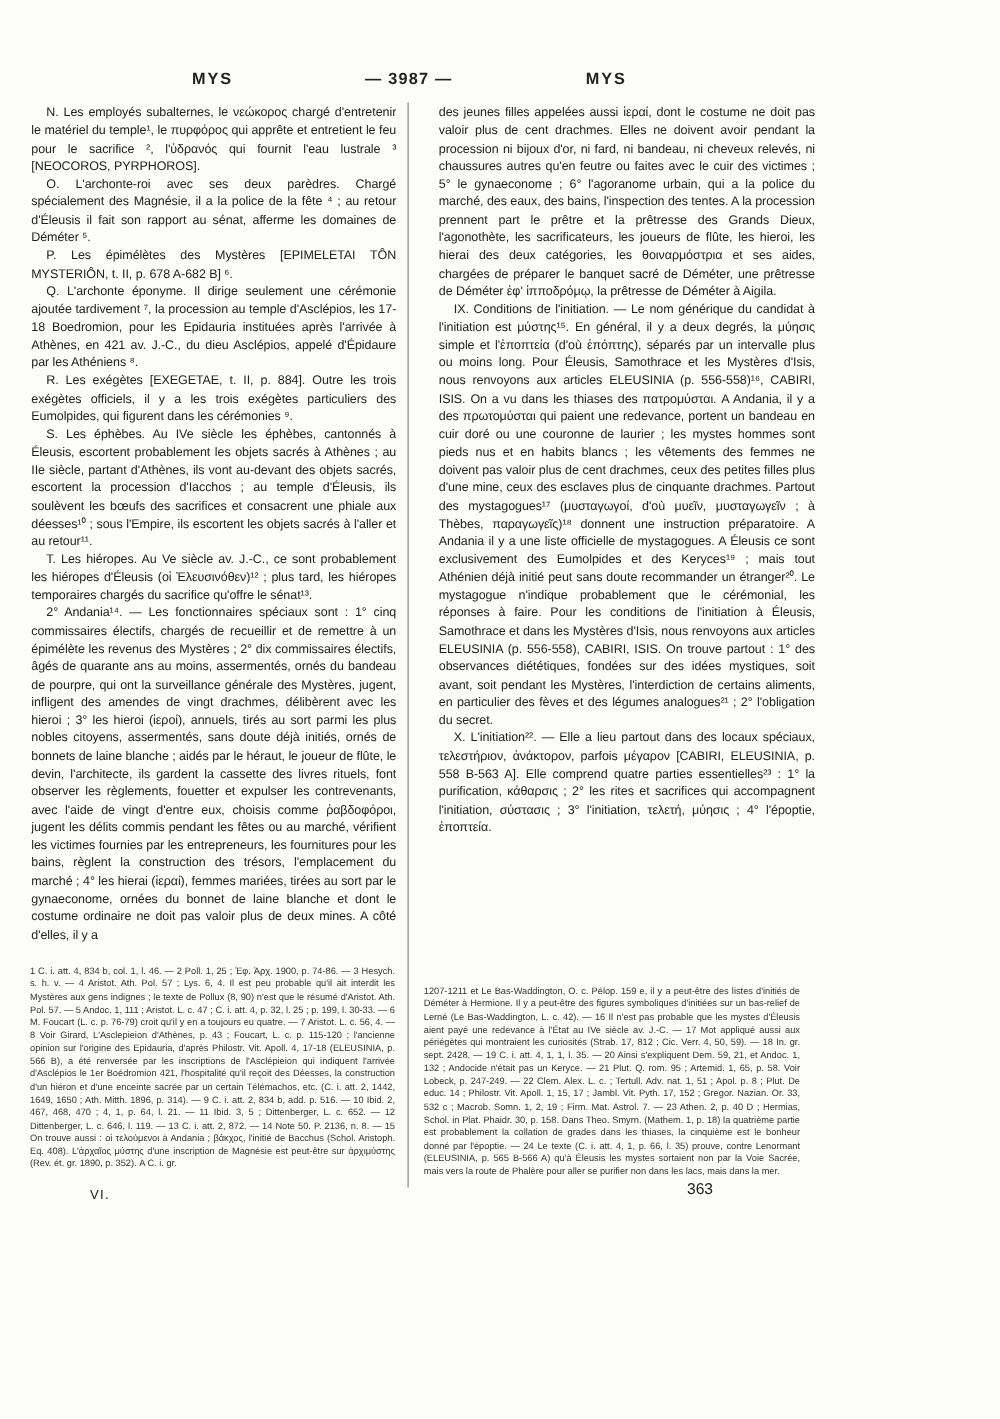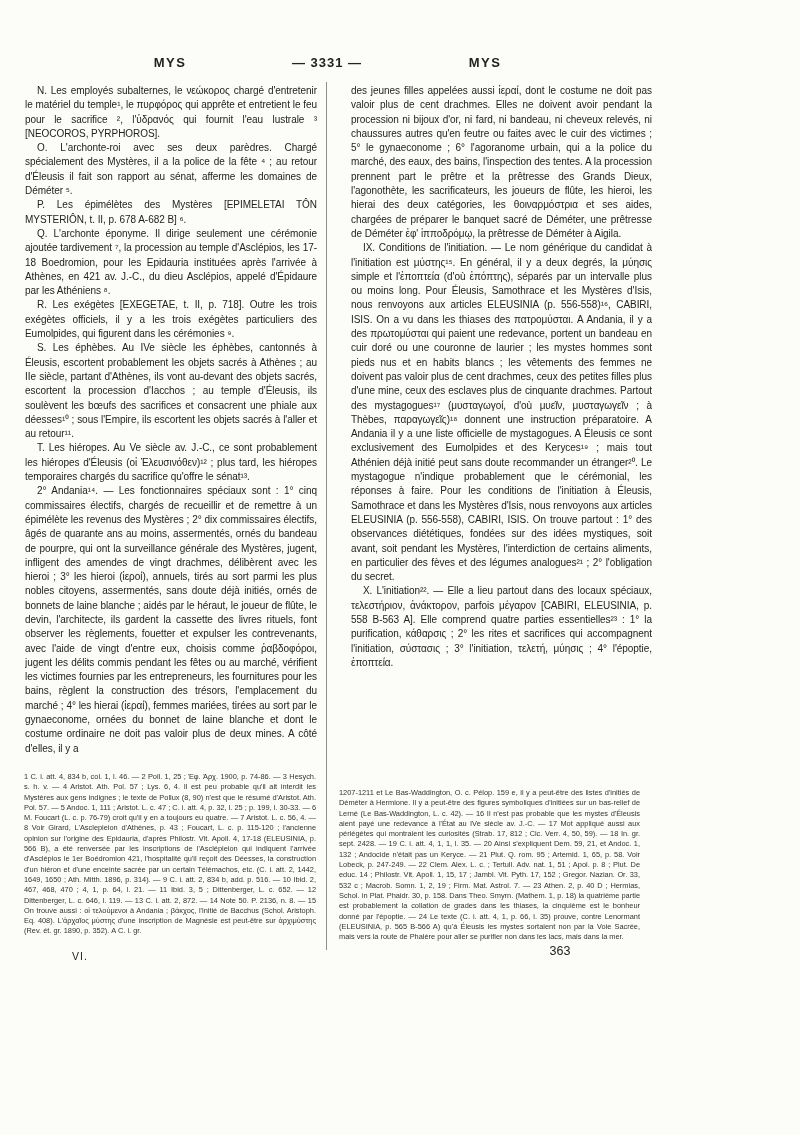--- a/index.html
+++ b/index.html
@@ -55,31 +55,31 @@
     position:absolute;left:525px;top:944px;width:70px;
     font-size:12.5px;text-align:center;
   }
 </style>
 </head>
 <body>
 
 <div class="page">
 
   <div class="runhead left">MYS</div>
-  <div class="folio">— 3331 —</div>
+  <div class="folio">— 3987 —</div>
   <div class="runhead right">MYS</div>
 
   <div class="divider"></div>
 
   <div class="col left">
       <p>N. Les employés subalternes, le νεώκορος chargé d'entretenir le matériel du temple¹, le πυρφόρος qui apprête et entretient le feu pour le sacrifice ², l'ὑδρανός qui fournit l'eau lustrale ³ [NEOCOROS, PYRPHOROS].</p>
-      <p>O. L'archonte-roi avec ses deux parèdres. Chargé spécialement des Mystères, il a la police de la fête ⁴ ; au retour d'Éleusis il fait son rapport au sénat, afferme les domaines de Déméter ⁵.</p>
+      <p>O. L'archonte-roi avec ses deux parèdres. Chargé spécialement des Magnésie, il a la police de la fête ⁴ ; au retour d'Éleusis il fait son rapport au sénat, afferme les domaines de Déméter ⁵.</p>
       <p>P. Les épimélètes des Mystères [EPIMELETAI TÔN MYSTERIÔN, t. II, p. 678 A-682 B] ⁶.</p>
       <p>Q. L'archonte éponyme. Il dirige seulement une cérémonie ajoutée tardivement ⁷, la procession au temple d'Asclépios, les 17-18 Boedromion, pour les Epidauria instituées après l'arrivée à Athènes, en 421 av. J.-C., du dieu Asclépios, appelé d'Épidaure par les Athéniens ⁸.</p>
-      <p>R. Les exégètes [EXEGETAE, t. II, p. 718]. Outre les trois exégètes officiels, il y a les trois exégètes particuliers des Eumolpides, qui figurent dans les cérémonies ⁹.</p>
+      <p>R. Les exégètes [EXEGETAE, t. II, p. 884]. Outre les trois exégètes officiels, il y a les trois exégètes particuliers des Eumolpides, qui figurent dans les cérémonies ⁹.</p>
       <p>S. Les éphèbes. Au IVe siècle les éphèbes, cantonnés à Éleusis, escortent probablement les objets sacrés à Athènes ; au IIe siècle, partant d'Athènes, ils vont au-devant des objets sacrés, escortent la procession d'Iacchos ; au temple d'Éleusis, ils soulèvent les bœufs des sacrifices et consacrent une phiale aux déesses¹⁰ ; sous l'Empire, ils escortent les objets sacrés à l'aller et au retour¹¹.</p>
       <p>T. Les hiéropes. Au Ve siècle av. J.-C., ce sont probablement les hiéropes d'Éleusis (οἱ Ἐλευσινόθεν)¹² ; plus tard, les hiéropes temporaires chargés du sacrifice qu'offre le sénat¹³.</p>
       <p>2° Andania¹⁴. — Les fonctionnaires spéciaux sont : 1° cinq commissaires électifs, chargés de recueillir et de remettre à un épimélète les revenus des Mystères ; 2° dix commissaires électifs, âgés de quarante ans au moins, assermentés, ornés du bandeau de pourpre, qui ont la surveillance générale des Mystères, jugent, infligent des amendes de vingt drachmes, délibèrent avec les hieroi ; 3° les hieroi (ἱεροί), annuels, tirés au sort parmi les plus nobles citoyens, assermentés, sans doute déjà initiés, ornés de bonnets de laine blanche ; aidés par le héraut, le joueur de flûte, le devin, l'architecte, ils gardent la cassette des livres rituels, font observer les règlements, fouetter et expulser les contrevenants, avec l'aide de vingt d'entre eux, choisis comme ῥαβδοφόροι, jugent les délits commis pendant les fêtes ou au marché, vérifient les victimes fournies par les entrepreneurs, les fournitures pour les bains, règlent la construction des trésors, l'emplacement du marché ; 4° les hierai (ἱεραί), femmes mariées, tirées au sort par le gynaeconome, ornées du bonnet de laine blanche et dont le costume ordinaire ne doit pas valoir plus de deux mines. A côté d'elles, il y a</p>
     </div>
 
   <div class="col right">
       <p class="noindent">des jeunes filles appelées aussi ἱεραί, dont le costume ne doit pas valoir plus de cent drachmes. Elles ne doivent avoir pendant la procession ni bijoux d'or, ni fard, ni bandeau, ni cheveux relevés, ni chaussures autres qu'en feutre ou faites avec le cuir des victimes ; 5° le gynaeconome ; 6° l'agoranome urbain, qui a la police du marché, des eaux, des bains, l'inspection des tentes. A la procession prennent part le prêtre et la prêtresse des Grands Dieux, l'agonothète, les sacrificateurs, les joueurs de flûte, les hieroi, les hierai des deux catégories, les θοιναρμόστρια et ses aides, chargées de préparer le banquet sacré de Déméter, une prêtresse de Déméter ἐφ' ἱπποδρόμῳ, la prêtresse de Déméter à Aigila.</p>
       <p>IX. Conditions de l'initiation. — Le nom générique du candidat à l'initiation est μύστης¹⁵. En général, il y a deux degrés, la μύησις simple et l'ἐποπτεία (d'où ἐπόπτης), séparés par un intervalle plus ou moins long. Pour Éleusis, Samothrace et les Mystères d'Isis, nous renvoyons aux articles ELEUSINIA (p. 556-558)¹⁶, CABIRI, ISIS. On a vu dans les thiases des πατρομύσται. A Andania, il y a des πρωτομύσται qui paient une redevance, portent un bandeau en cuir doré ou une couronne de laurier ; les mystes hommes sont pieds nus et en habits blancs ; les vêtements des femmes ne doivent pas valoir plus de cent drachmes, ceux des petites filles plus d'une mine, ceux des esclaves plus de cinquante drachmes. Partout des mystagogues¹⁷ (μυσταγωγοί, d'où μυεῖν, μυσταγωγεῖν ; à Thèbes, παραγωγεῖς)¹⁸ donnent une instruction préparatoire. A Andania il y a une liste officielle de mystagogues. A Éleusis ce sont exclusivement des Eumolpides et des Keryces¹⁹ ; mais tout Athénien déjà initié peut sans doute recommander un étranger²⁰. Le mystagogue n'indique probablement que le cérémonial, les réponses à faire. Pour les conditions de l'initiation à Éleusis, Samothrace et dans les Mystères d'Isis, nous renvoyons aux articles ELEUSINIA (p. 556-558), CABIRI, ISIS. On trouve partout : 1° des observances diététiques, fondées sur des idées mystiques, soit avant, soit pendant les Mystères, l'interdiction de certains aliments, en particulier des fèves et des légumes analogues²¹ ; 2° l'obligation du secret.</p>
       <p>X. L'initiation²². — Elle a lieu partout dans des locaux spéciaux, τελεστήριον, ἀνάκτορον, parfois μέγαρον [CABIRI, ELEUSINIA, p. 558 B-563 A]. Elle comprend quatre parties essentielles²³ : 1° la purification, κάθαρσις ; 2° les rites et sacrifices qui accompagnent l'initiation, σύστασις ; 3° l'initiation, τελετή, μύησις ; 4° l'époptie, ἐποπτεία.</p>
     </div>

